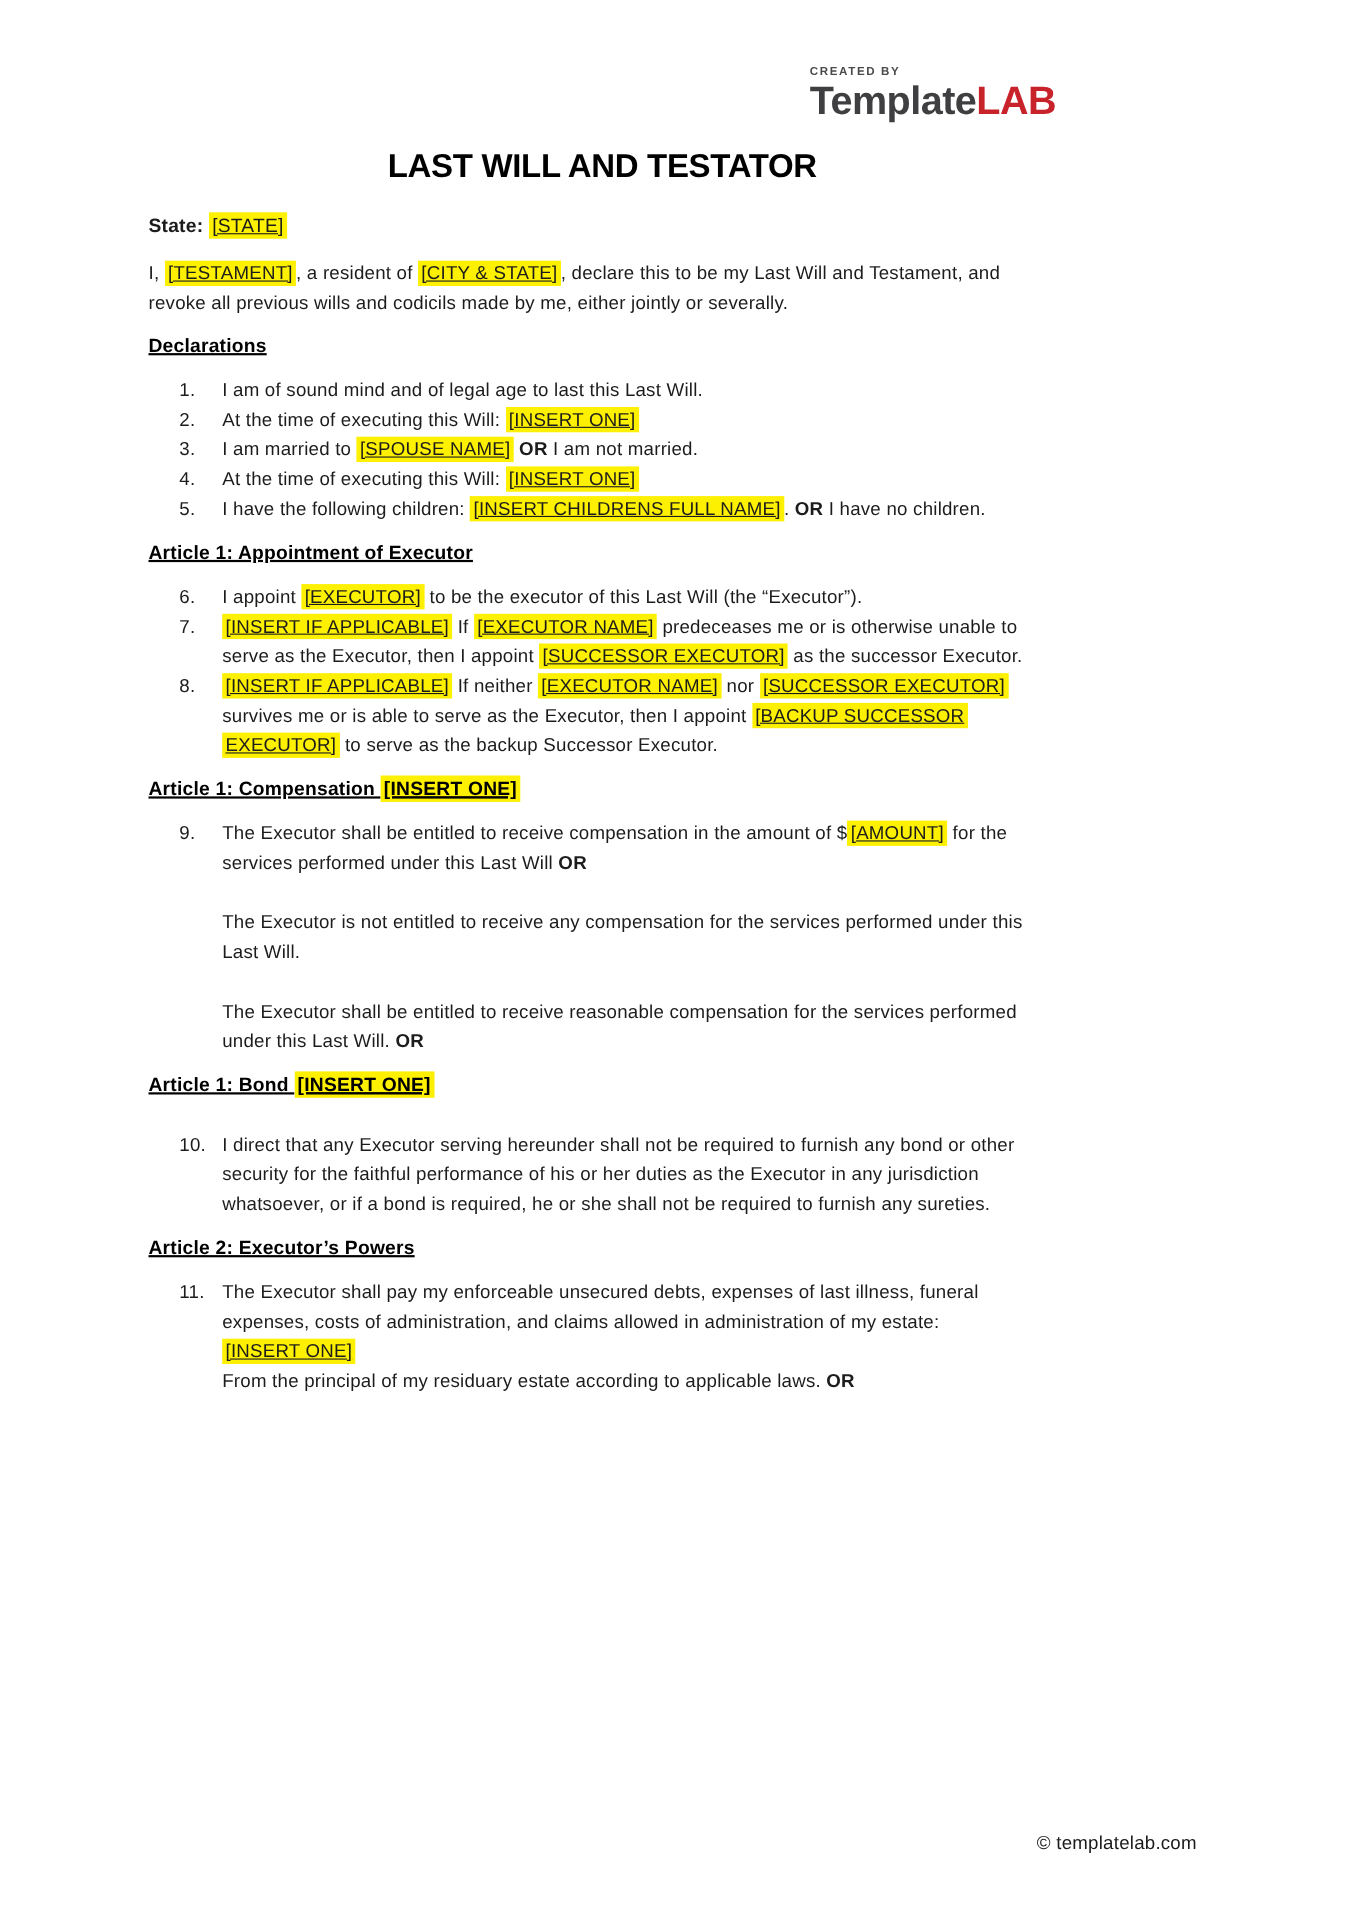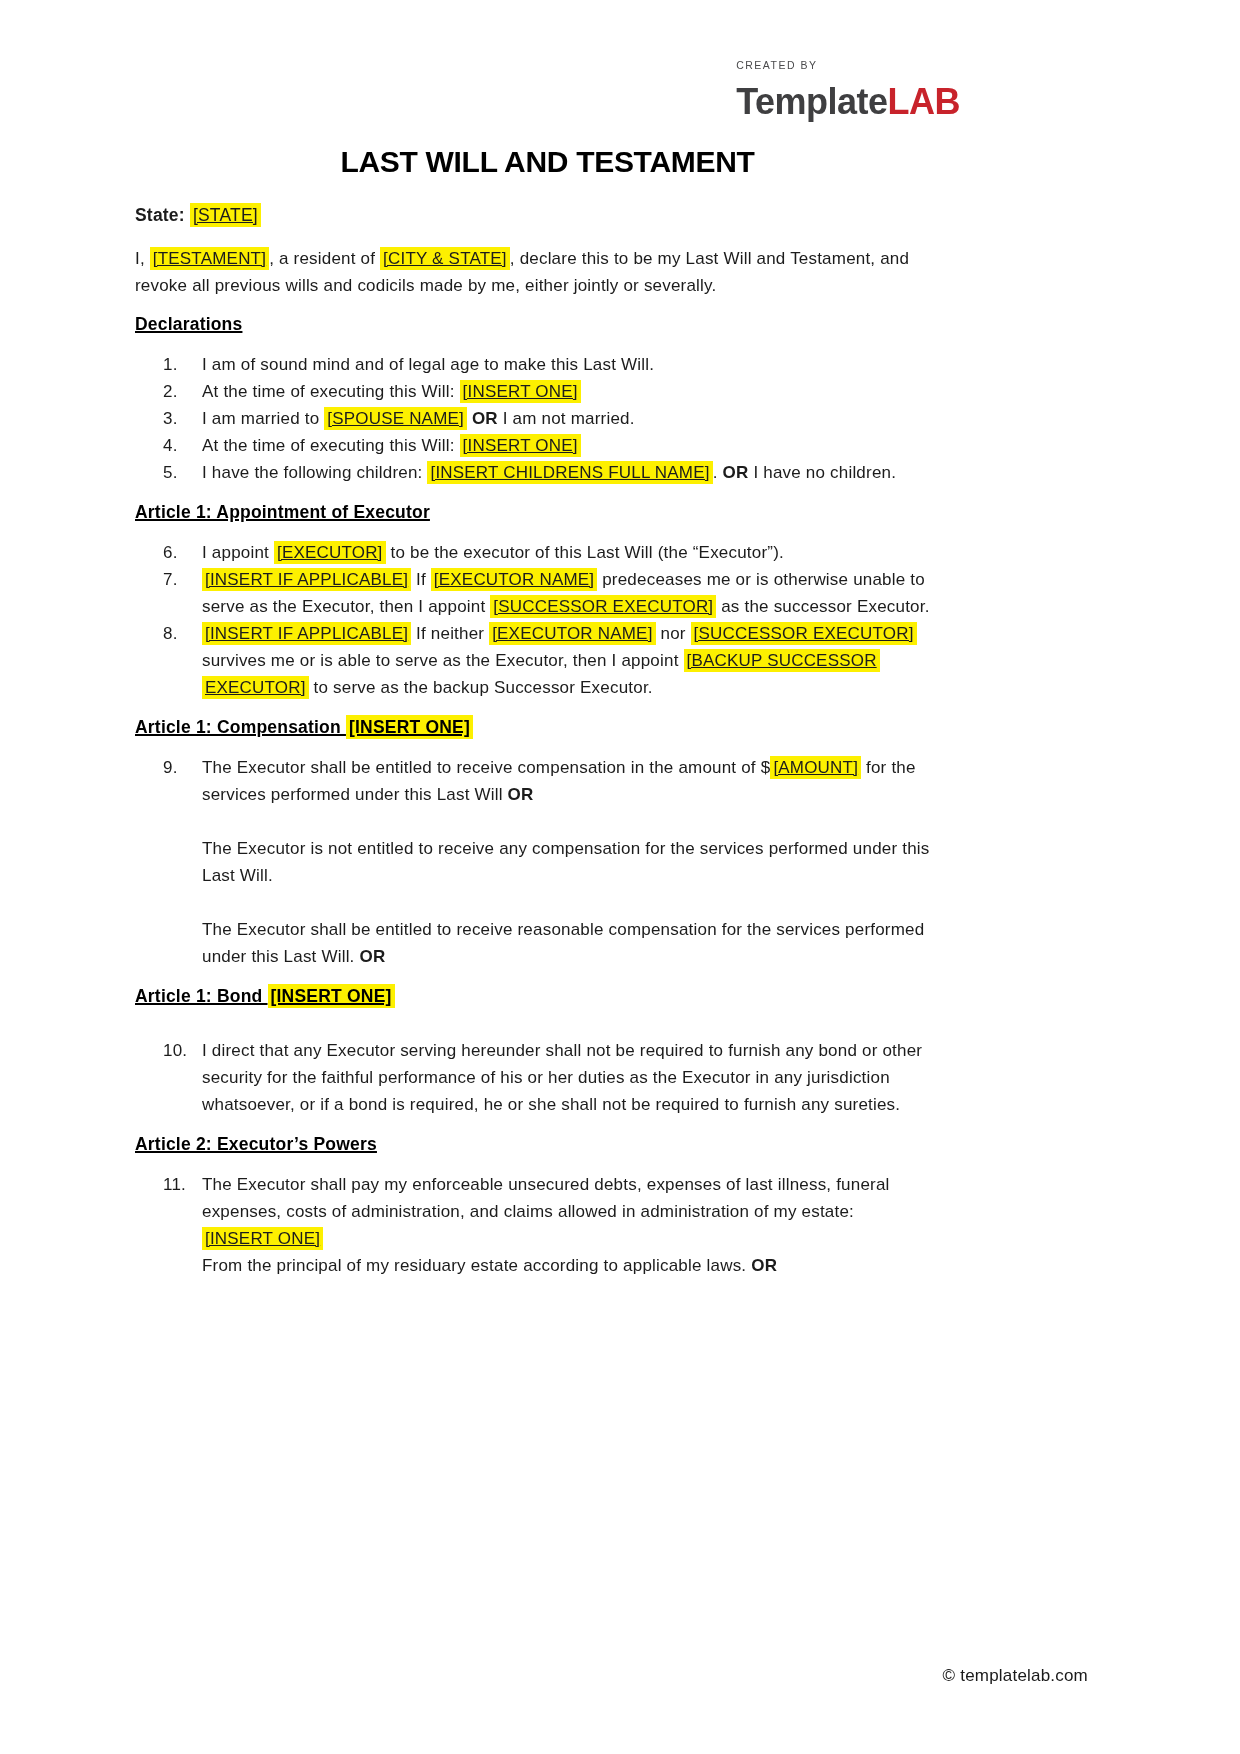--- a/index.html
+++ b/index.html
@@ -28,24 +28,24 @@
     display:flex;
     justify-content:flex-end;
     margin-bottom:24px;
   }
   .logo{
     text-align:left;
     line-height:1;
   }
   .logo-small{
     font-size:10.5px;
-    font-weight:normal;
+    font-weight:bold;
     letter-spacing:1.5px;
     color:#4a4a4c;
-    margin-bottom:13px;
+    margin-bottom:3px;
   }
   .logo-main{
     font-size:36px;
     font-weight:bold;
     letter-spacing:-0.5px;
     color:var(--brand_dark);
   }
   .logo-main .lab{color:var(--brand_red);}
   h1.title{
     margin:18px 0 0 0;
@@ -111,30 +111,30 @@
 
 <div class="doc">
 
   <div class="logo-row">
     <div class="logo">
       <div class="logo-small">CREATED BY</div>
       <div class="logo-main"><span>Template</span><span class="lab">LAB</span></div>
     </div>
   </div>
 
-  <h1 class="title">LAST WILL AND TESTAMENT</h1>
+  <h1 class="title">LAST WILL AND TESTATOR</h1>
 
   <p class="state"><span class="b">State: </span><span class="hl">[STATE]</span></p>
 
   <p class="para"><span>I, </span><span class="hl">[TESTAMENT]</span><span>, a resident of </span><span class="hl">[CITY &amp; STATE]</span><span>, declare this to be my Last Will and Testament, and revoke all previous wills and codicils made by me, either jointly or severally.</span></p>
 
   <h2 class="heading" style="margin-top:12px"><span>Declarations</span></h2>
 
   <ol class="numlist" style="counter-reset: li 0">
-    <li><span>I am of sound mind and of legal age to make this Last Will.</span></li>
+    <li><span>I am of sound mind and of legal age to last this Last Will.</span></li>
     <li><span>At the time of executing this Will: </span><span class="hl">[INSERT ONE]</span></li>
     <li><span>I am married to </span><span class="hl">[SPOUSE NAME]</span><span> </span><span class="b">OR</span><span> I am not married.</span></li>
     <li><span>At the time of executing this Will: </span><span class="hl">[INSERT ONE]</span></li>
     <li><span>I have the following children: </span><span class="hl">[INSERT CHILDRENS FULL NAME]</span><span>. </span><span class="b">OR</span><span> I have no children.</span></li>
   </ol>
 
   <h2 class="heading"><span>Article 1: Appointment of Executor</span></h2>
 
   <ol class="numlist" style="counter-reset: li 5">
     <li><span>I appoint </span><span class="hl">[EXECUTOR]</span><span> to be the executor of this Last Will (the “Executor”).</span></li>

